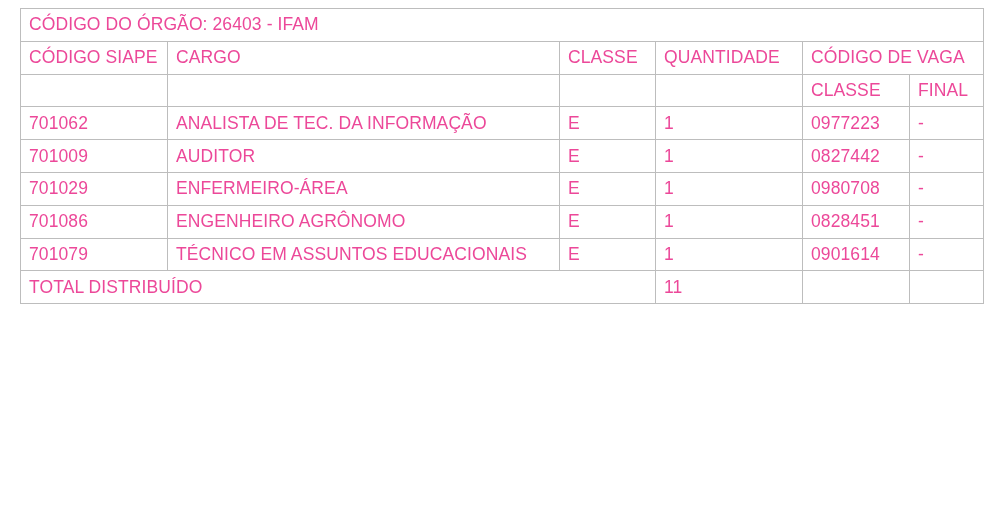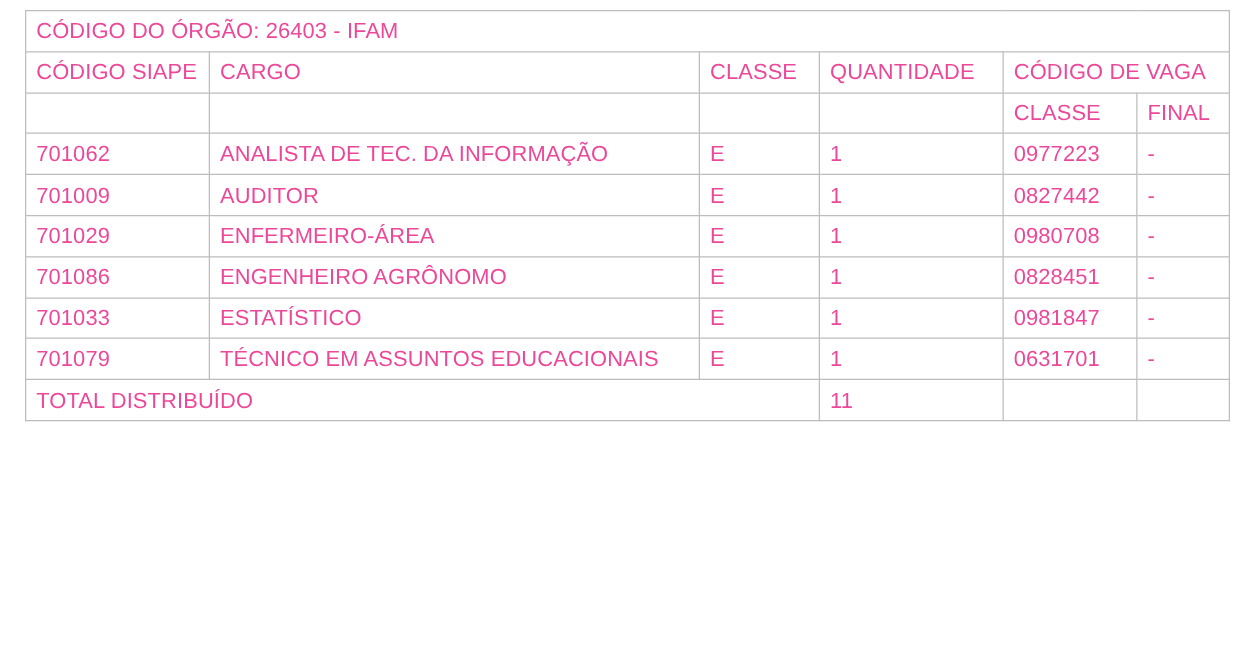--- a/index.html
+++ b/index.html
@@ -110,37 +110,29 @@
 
   <tr>
     <td>701086</td>
     <td>ENGENHEIRO AGRÔNOMO</td>
     <td>E</td>
     <td>1</td>
     <td>0828451</td>
     <td>-</td>
   </tr>
 
-  <tr>
-    <td>701033</td>
-    <td>ESTATÍSTICO</td>
-    <td>E</td>
-    <td>1</td>
-    <td>0981847</td>
-    <td>-</td>
-  </tr>
 
 
 
   <tr>
     <td>701079</td>
     <td>TÉCNICO EM ASSUNTOS EDUCACIONAIS</td>
     <td>E</td>
     <td>1</td>
-    <td>0631701</td>
+    <td>0901614</td>
     <td>-</td>
   </tr>
 </tbody>
     <tfoot>
       <tr>
         <td colspan="3">TOTAL DISTRIBUÍDO</td>
         <td>11</td>
         <td></td>
         <td></td>
       </tr>

